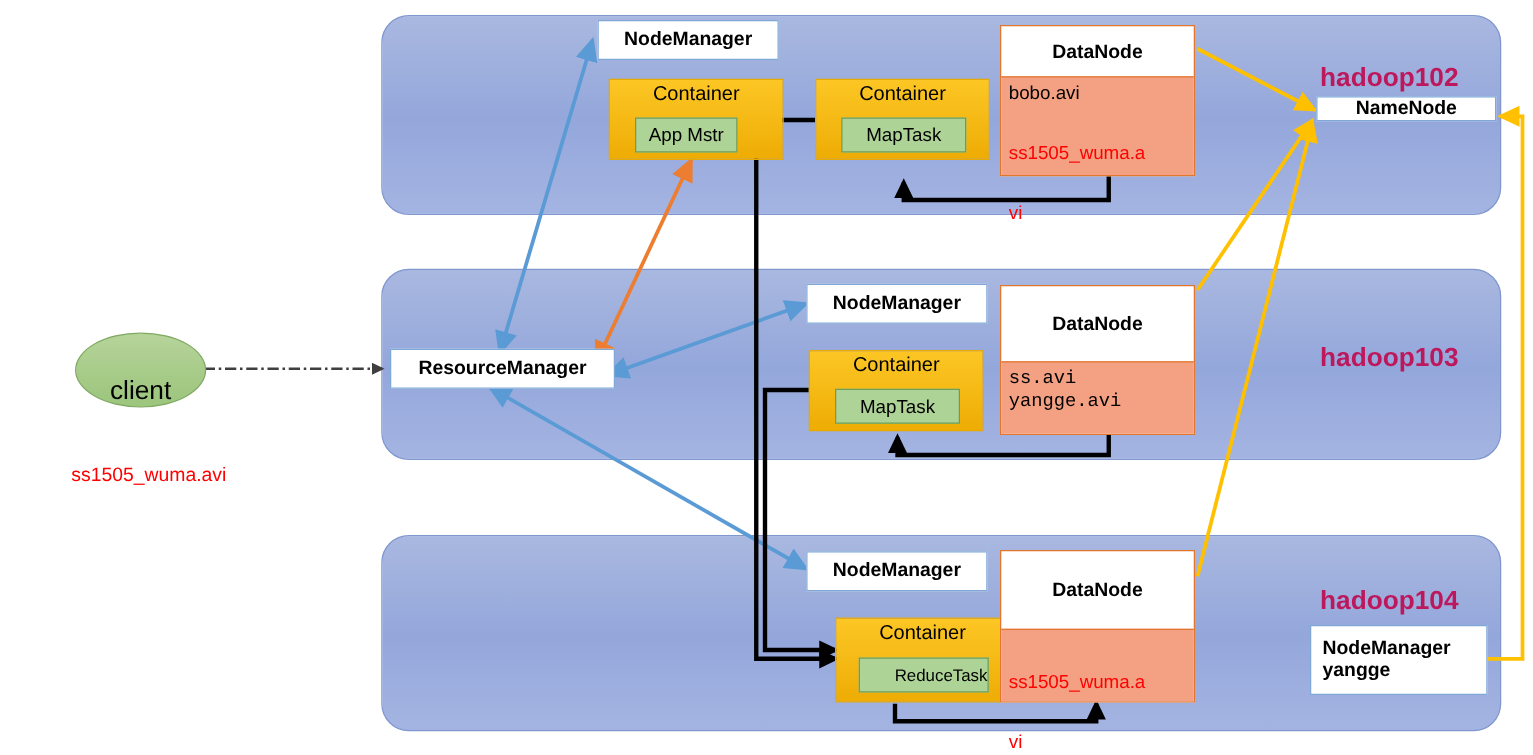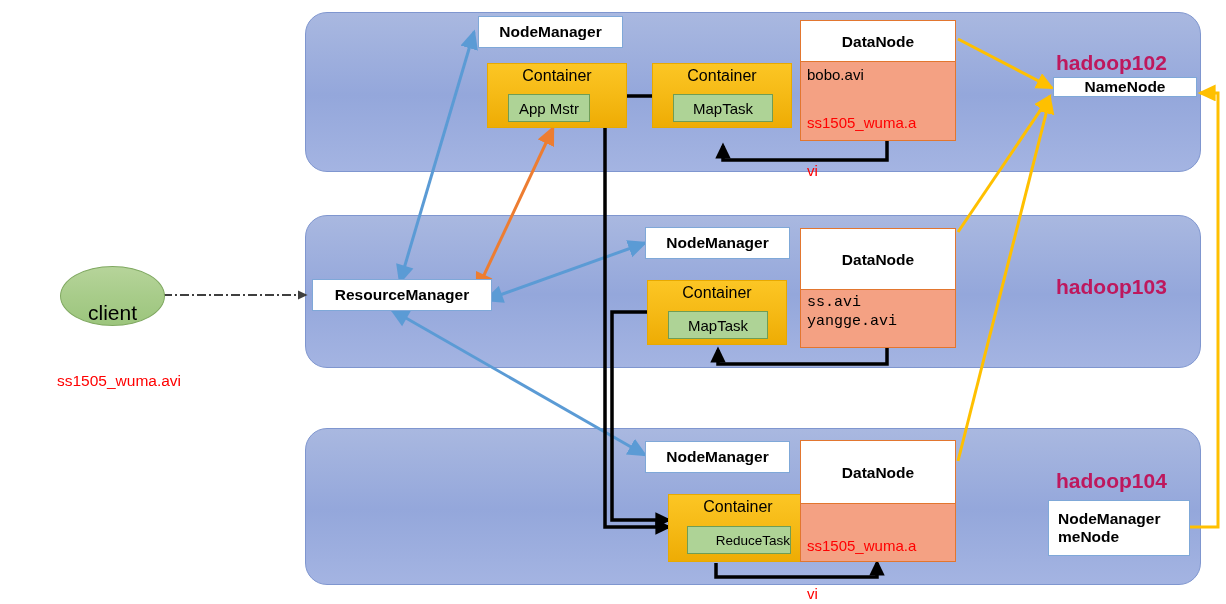--- a/index.html
+++ b/index.html
@@ -214,16 +214,16 @@
     </div>
     <div class="dn-body" style="height:58px;">
       <div class="hit">ss1505_wuma.a</div>
       <div class="hit">vi</div>
     </div>
   </div>
 
   <div class="wbox" style="left:1048px;top:500px;width:142px;height:56px;flex-direction:column;
               align-items:flex-start;justify-content:center;padding-left:9px;">
     <span>NodeManager</span>
-    <span>meNode</span>
+    <span>yangge</span>
   </div>
 
 </div>
 
 </body></html>

